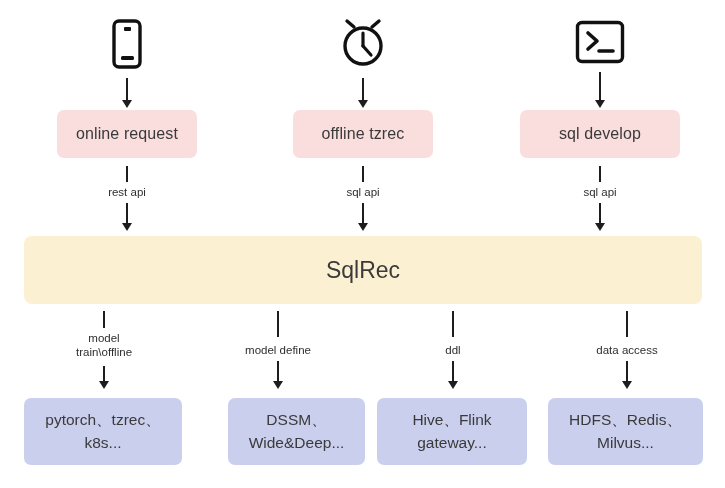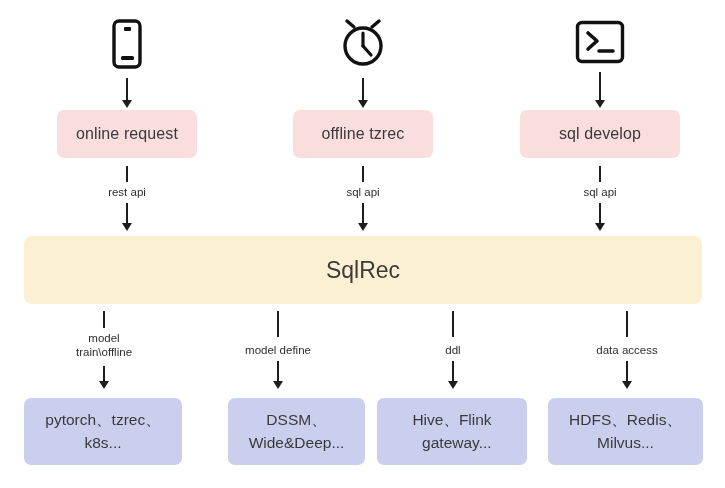--- a/index.html
+++ b/index.html
@@ -216,21 +216,21 @@
     </div>
   </div>
 
   <div class="sink-box" style="left:209px; top:398px; width:137px;margin-left:19px;">
     <div>
       <span>DSSM、</span><br>
       <span>Wide&amp;Deep...</span>
     </div>
   </div>
 
-  <div class="sink-box" style="left:377px; top:398px; width:150px;text-align:right;">
+  <div class="sink-box" style="left:377px; top:398px; width:150px;">
     <div>
       <span>Hive、Flink</span><br>
       <span>gateway...</span>
     </div>
   </div>
 
   <div class="sink-box" style="left:548px; top:398px; width:155px;">
     <div>
       <span>HDFS、Redis、</span><br>
       <span>Milvus...</span>

